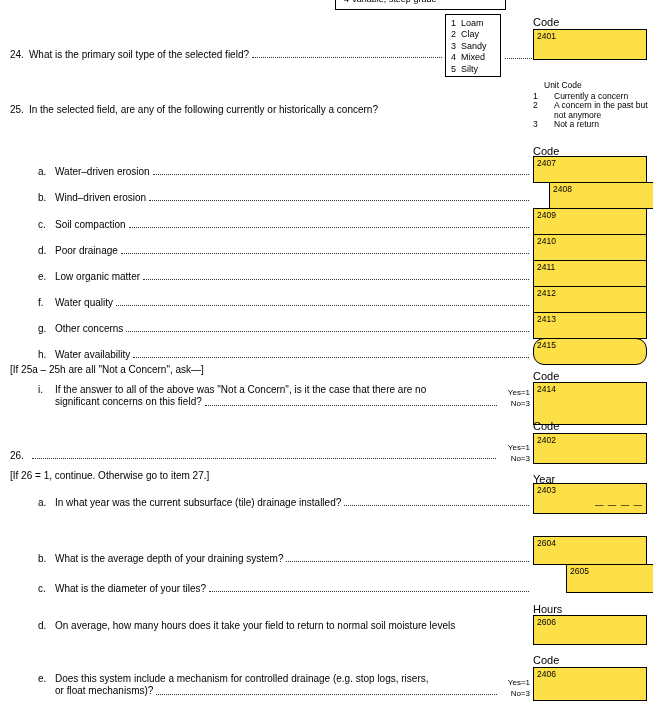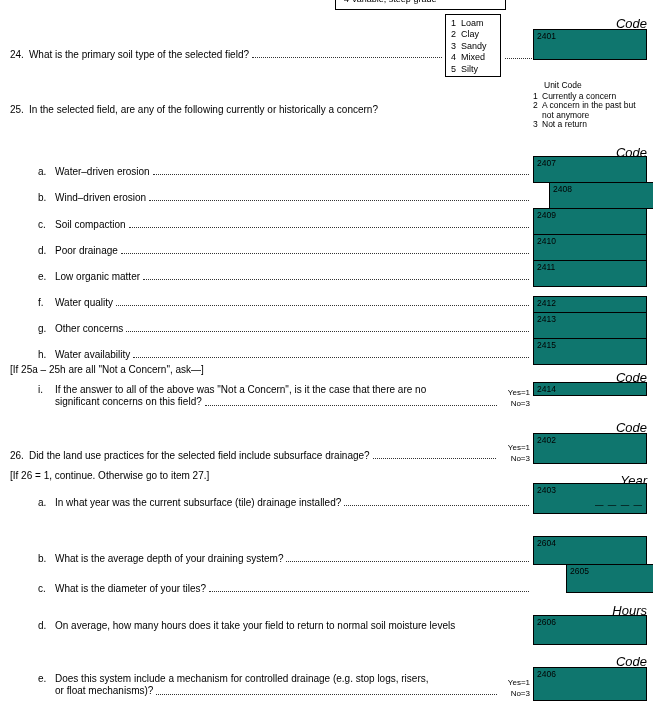--- a/index.html
+++ b/index.html
@@ -28,30 +28,29 @@
     min-width:6px;
   }
   .leader-seg {
     position:absolute;
     height:11px;
     border-bottom:1px dotted #333;
   }
   .header {
     position:absolute;
     left:533px; width:114px;
-    text-align:right;
-    font-size:13px;
-    font-style:italic;
+    text-align:left;
+    font-size:11px;
   }
   .codebox {
     position:absolute;
     left:533px; width:114px;
     border:1px solid #000;
     box-sizing:border-box;
-    background:#0f766e;
+    background:#fde047;
     font-size:8.5px;
   }
   .codebox .cnum { position:absolute; top:1px; left:3px; }
   .blanks {
     position:absolute;
     right:4px; bottom:3px;
     font-size:8.5px;
     word-spacing:2px;
     white-space:nowrap;
   }
@@ -69,21 +68,21 @@
   .optnum { flex:0 0 10px; }
   .legend {
     position:absolute;
     left:533px; top:81px;
     font-size:8.5px;
     line-height:9.6px;
   }
   .legend .ltitle { padding-left:11px; margin-bottom:1px; }
   .lrow { display:flex; }
   .lnum { flex:0 0 9px; }
-  .llabel { width:94px; }
+  .llabel { width:94px;margin-left:12px; }
   .yesno {
     position:absolute;
     left:496px; width:34px;
     text-align:right;
     font-size:8px;
     line-height:11px;
   }
   .note { position:absolute; left:10px; white-space:nowrap; }
   .twoline { position:absolute; line-height:12px; }
   .twoline .l1 { display:flex; white-space:nowrap; }
@@ -219,55 +218,54 @@
 </div>
 <div class="codebox" style="top:208px; height:27px;">
   <span class="cnum">2409</span>
 </div>
 <div class="codebox" style="top:234px; height:27px;">
   <span class="cnum">2410</span>
 </div>
 <div class="codebox" style="top:260px; height:27px;">
   <span class="cnum">2411</span>
 </div>
-<div class="codebox" style="top:286px; height:29px;margin-top:10px;">
+<div class="codebox" style="top:286px; height:29px;">
   <span class="cnum">2412</span>
 </div>
 <div class="codebox" style="top:312px; height:27px;">
   <span class="cnum">2413</span>
 </div>
-<div class="codebox" style="top:338px; height:27px;">
+<div class="codebox" style="top:338px; height:27px;border-radius:11px;">
   <span class="cnum">2415</span>
 </div>
 
 <div class="note" style="top:364px;">[If 25a – 25h are all "Not a Concern", ask—]</div>
 
 <div class="twoline" style="left:38px; top:384px; width:460px;">
   <div class="l1">
     <span class="letter">i.</span>
     <span>If the answer to all of the above was "Not a Concern", is it the case that there are no</span>
   </div>
   <div class="l2">
     <span>significant concerns on this field?</span>
     <span class="leader"></span>
   </div>
 </div>
 <div class="yesno" style="top:387px;">
   <div>Yes=1</div>
   <div>No=3</div>
 </div>
 <div class="header" style="top:370px;">Code</div>
-<div class="codebox" style="top:382px; height:14px;">
+<div class="codebox" style="top:382px; height:43px;">
   <span class="cnum">2414</span>
 </div>
 
 <div class="header" style="top:420px;">Code</div>
 <div class="row" style="left:10px; top:449px; width:487px;">
   <span class="qnum">26.</span>
-  <span>Did the land use practices for the selected field include subsurface drainage?</span>
   <span class="leader"></span>
 </div>
 <div class="yesno" style="top:442px;">
   <div>Yes=1</div>
   <div>No=3</div>
 </div>
 <div class="codebox" style="top:433px; height:31px;">
   <span class="cnum">2402</span>
 </div>
 

